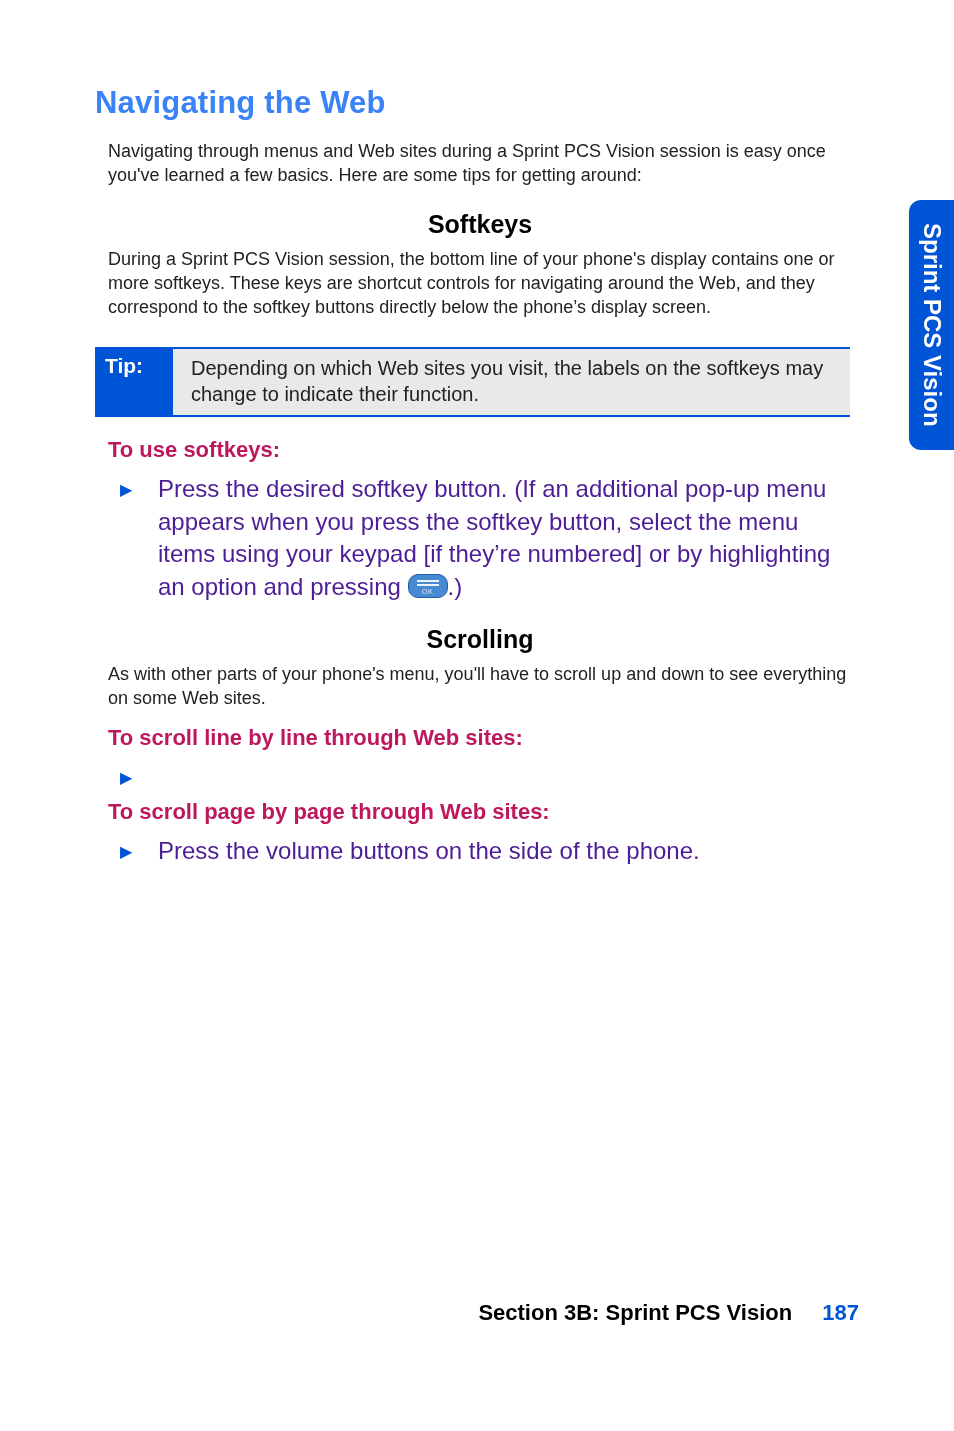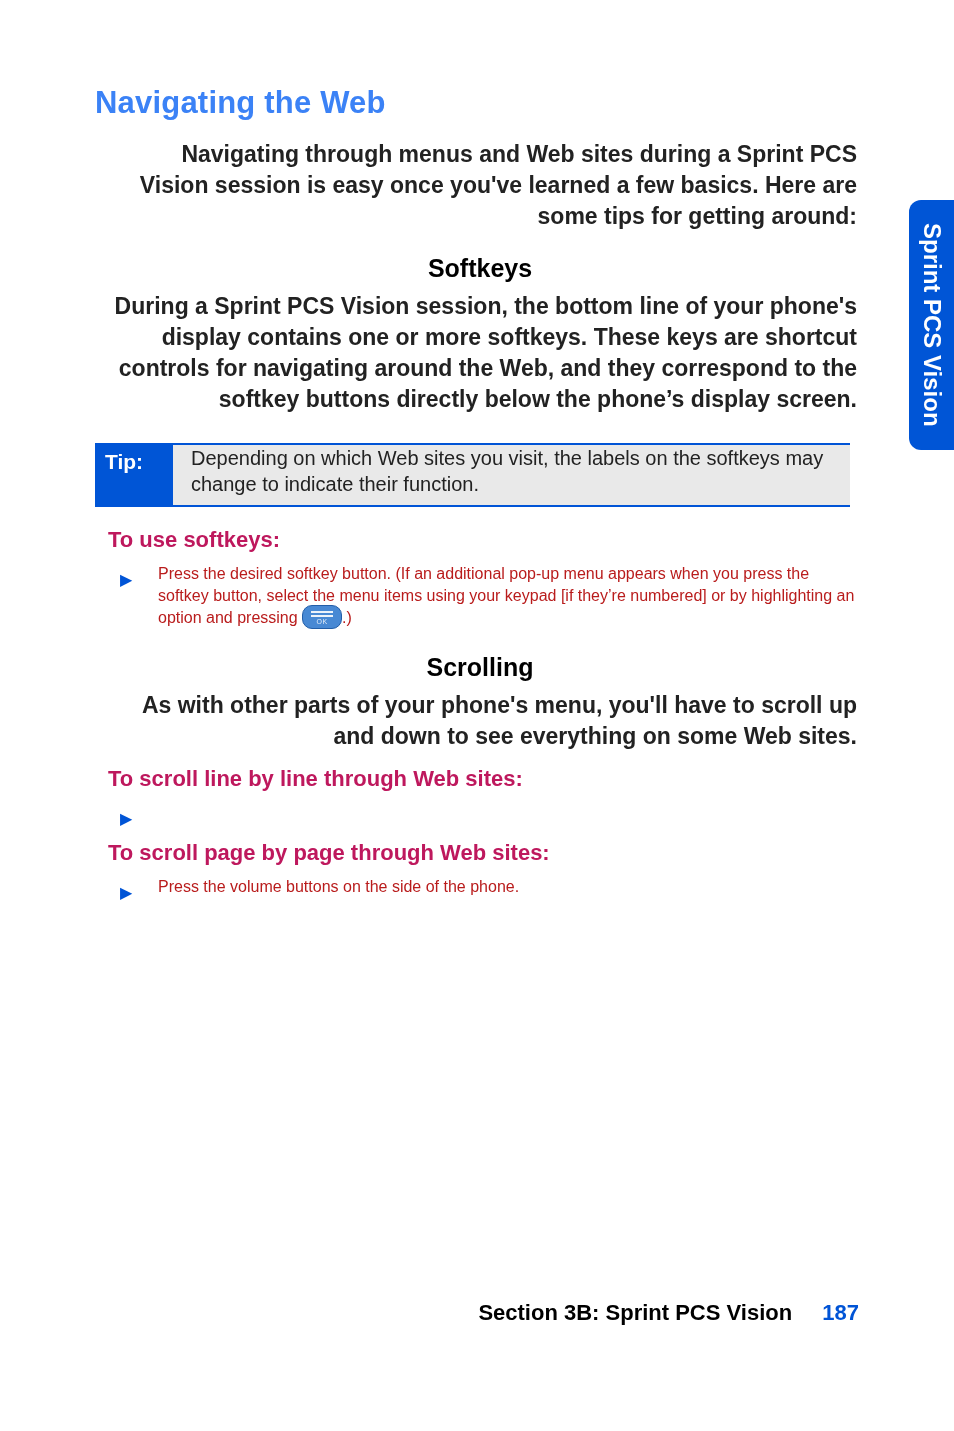--- a/index.html
+++ b/index.html
@@ -24,30 +24,29 @@
   h1.title {
     font-family: "Helvetica Neue", Helvetica, Arial, sans-serif;
     font-weight: 700;
     font-size: 31px;
     color: #3b82f6;
     margin: 0 0 18px 0;
     font-stretch: condensed;
     letter-spacing: 0.2px;
   }
   p.body {
-    font-size: 23px;
+    font-size: 18px;
     line-height: 1.35;
     margin: 0 0 14px 0;
-    font-weight: 700;
+    font-weight: 400;
     font-family: "Helvetica Neue", Helvetica, Arial, sans-serif;
     font-stretch: semi-condensed;
     color: #222;
     padding-left: 13px;
     padding-right: 2px;
-    text-align: right;
   }
   h2.sub {
     font-family: "Helvetica Neue", Helvetica, Arial, sans-serif;
     font-weight: 700;
     font-size: 25px;
     color: #000;
     margin: 22px 0 8px 0;
     font-stretch: condensed;
     padding-left: 6px;
     text-align: center;
@@ -72,21 +71,21 @@
     box-sizing: border-box;
     padding: 5px 0 0 10px;
     flex: 0 0 auto;
   }
   .tip-text {
     font-family: "Helvetica Neue", Helvetica, Arial, sans-serif;
     font-stretch: semi-condensed;
     font-size: 20px;
     line-height: 1.3;
     font-weight: 300;
-    padding: 0 14px 8px 18px;
+    padding: 6px 14px 8px 18px;
     color: #222;
   }
   p.bold-line {
     font-family: "Helvetica Neue", Helvetica, Arial, sans-serif;
     font-weight: 700;
     font-size: 22px;
     font-stretch: condensed;
     margin: 12px 0 10px 0;
     padding-left: 13px;
     color: #be185d;
@@ -98,25 +97,25 @@
     margin-bottom: 6px;
   }
   .bullet-marker {
     color: #0054d6;
     font-size: 16px;
     margin-top: 7px;
     flex: 0 0 38px;
   }
   .bullet-text {
     font-family: "Helvetica Neue", Helvetica, Arial, sans-serif;
-    font-size: 16px;
+    font-size: 24px;
     font-weight: 300;
     line-height: 1.35;
     font-stretch: semi-condensed;
-    color: #b91c1c;
+    color: #4c1d95;
   }
   .menu-ok-icon {
     display: inline-block;
     width: 40px;
     height: 24px;
     background: #4889d4;
     border: 1px solid #225ea8;
     border-radius: 10px;
     vertical-align: middle;
     position: relative;

